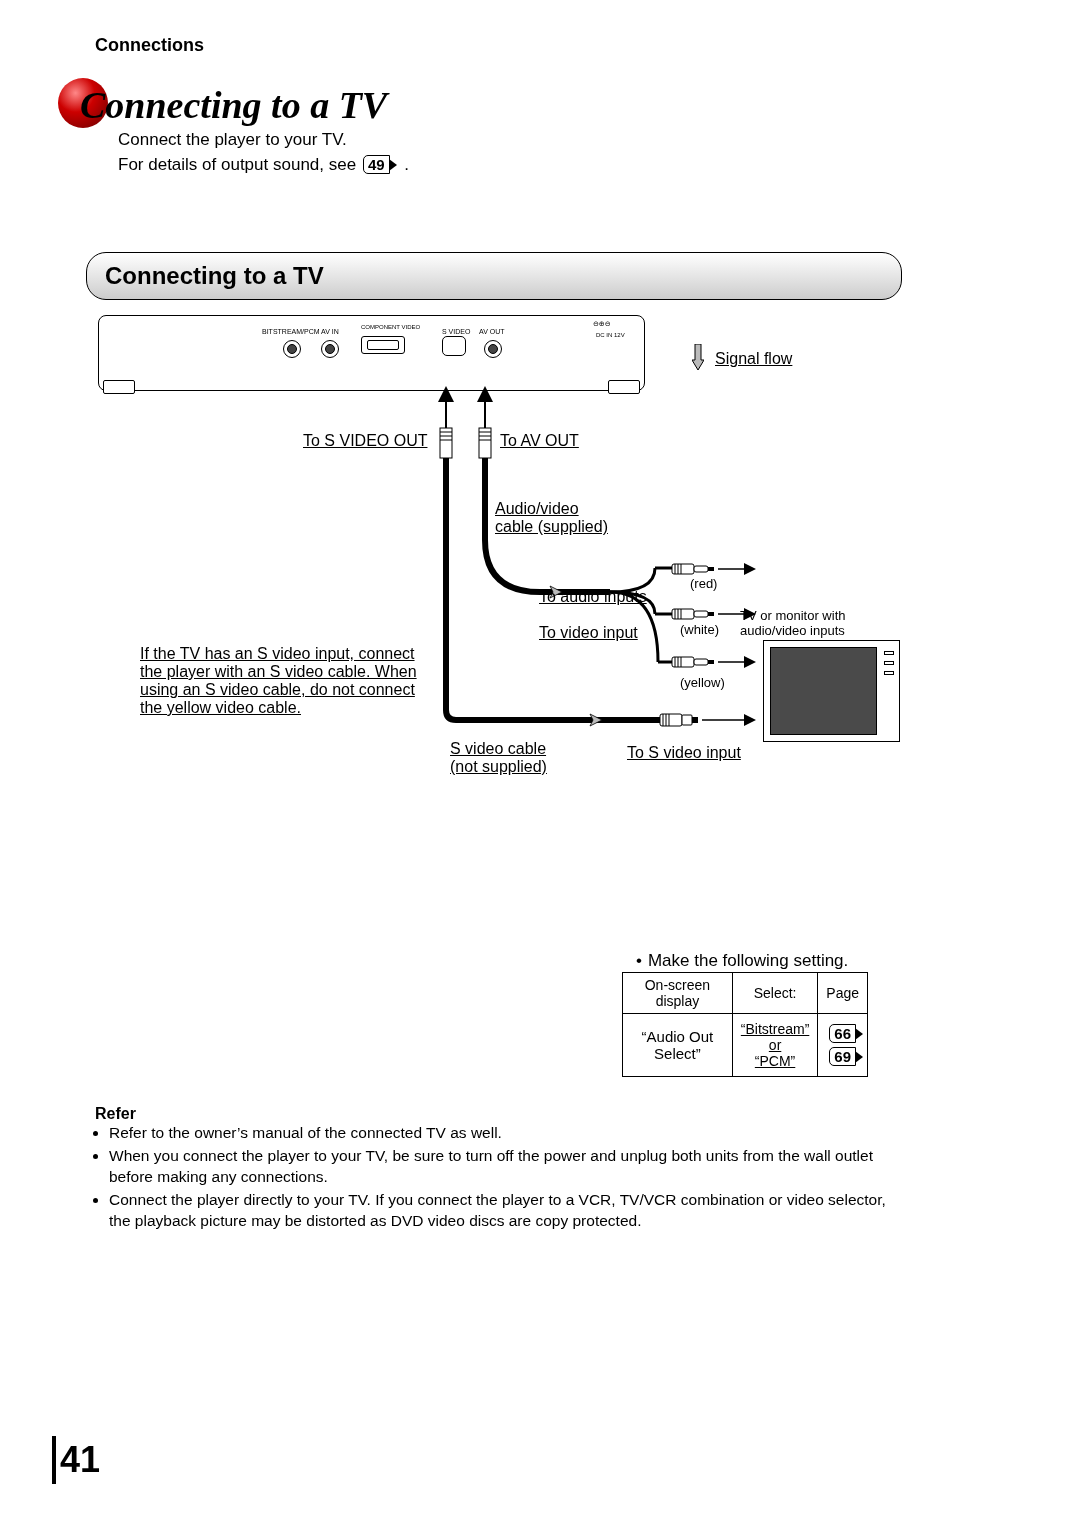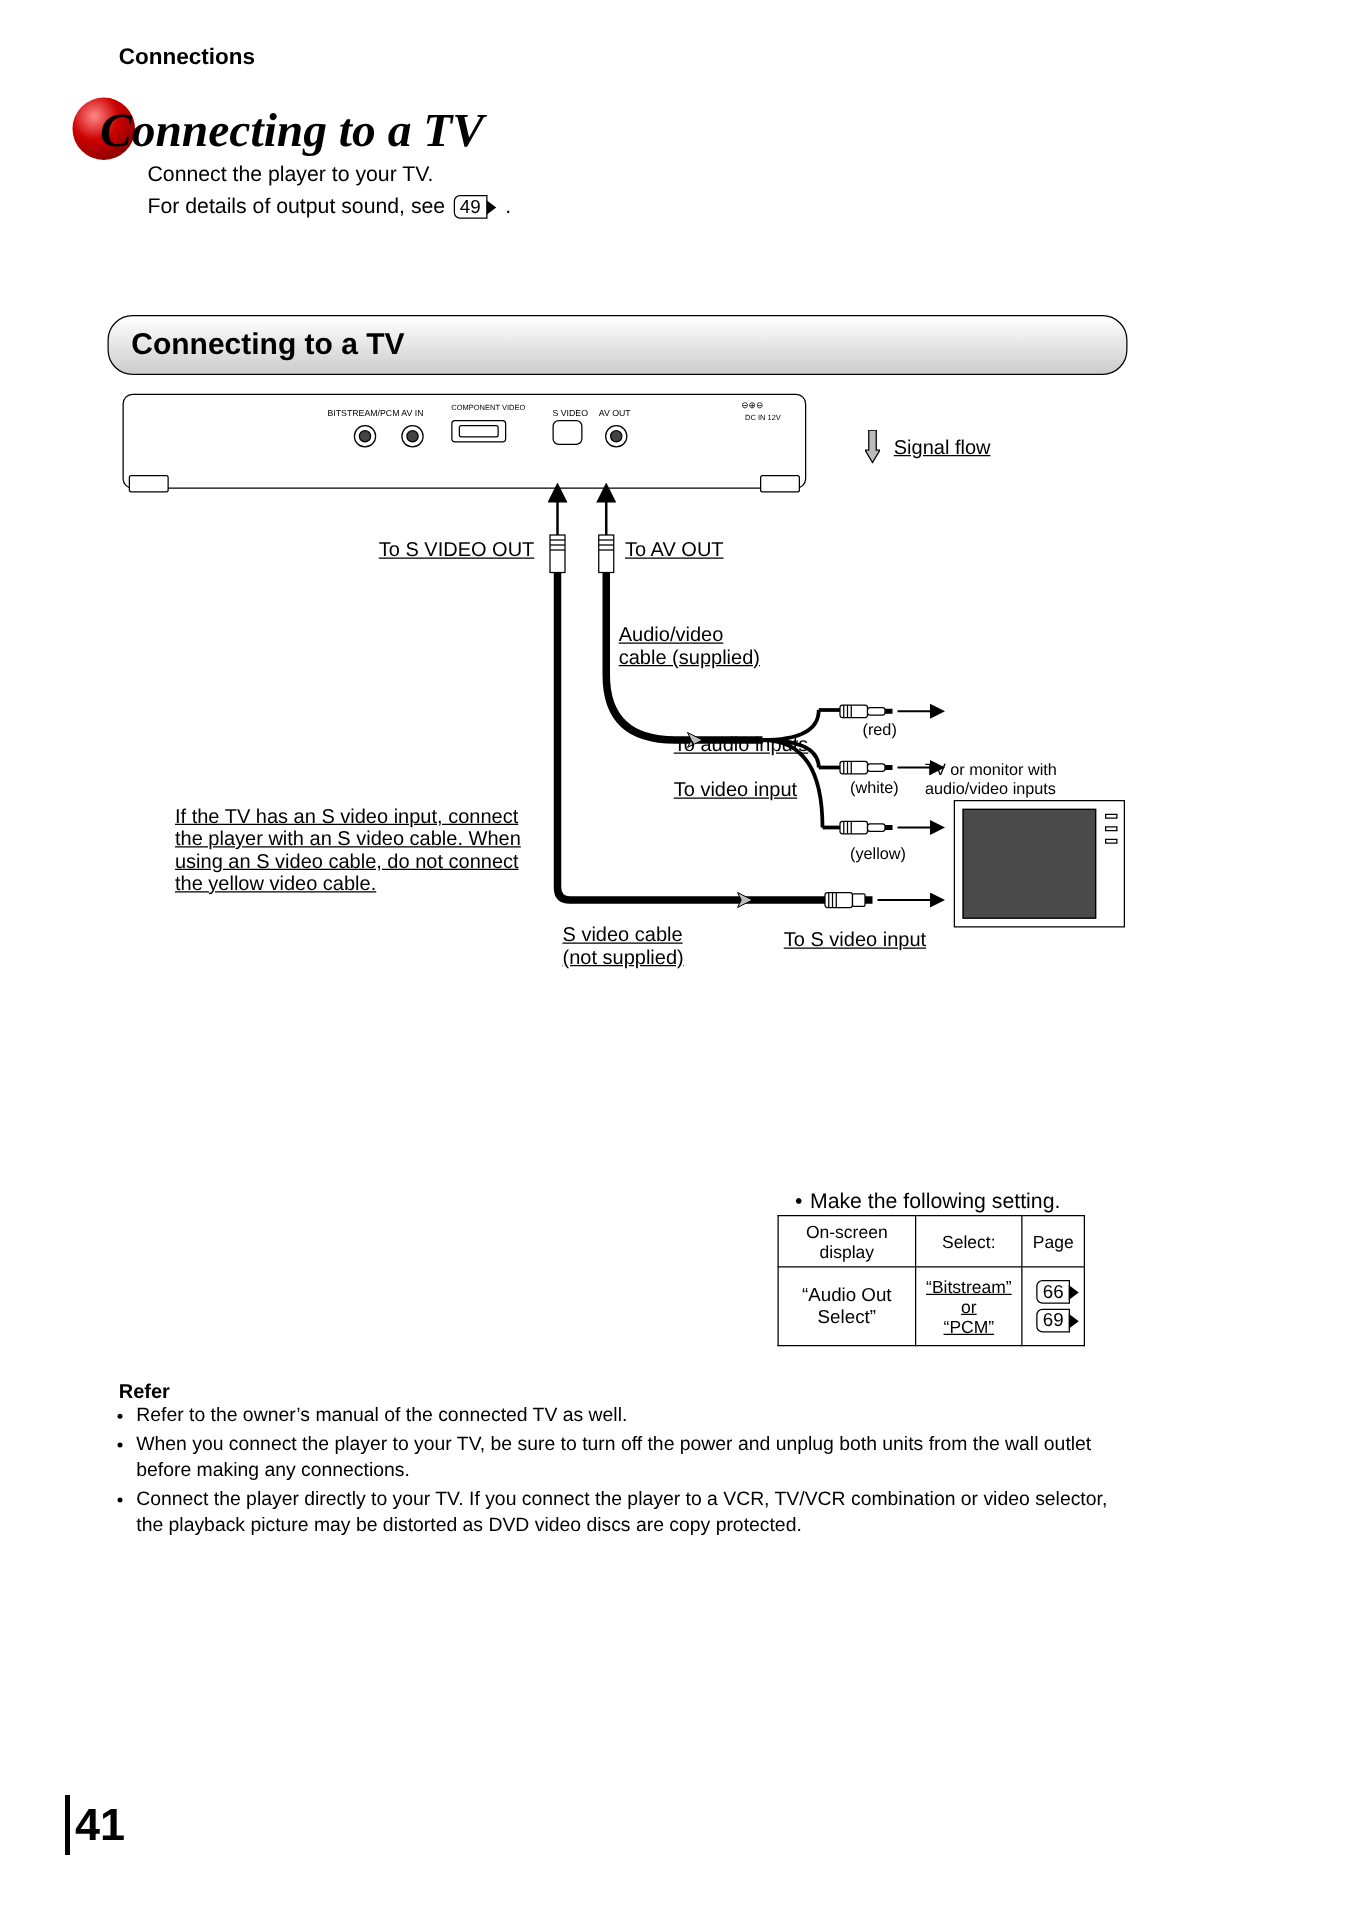--- a/index.html
+++ b/index.html
@@ -51,21 +51,21 @@
     position: absolute;
     left: 118px;
     top: 155px;
     font-size: 17px;
   }
   .page-ref {
     display: inline-block;
     border: 1px solid #000;
     border-radius: 5px 0 0 5px;
     padding: 0 4px;
-    font-weight: normal;
+    font-weight: bold;
     font-size: 15px;
     position: relative;
     margin: 0 2px;
   }
   .page-ref::after {
     content: "";
     position: absolute;
     right: -8px;
     top: 50%;
     transform: translateY(-50%);

